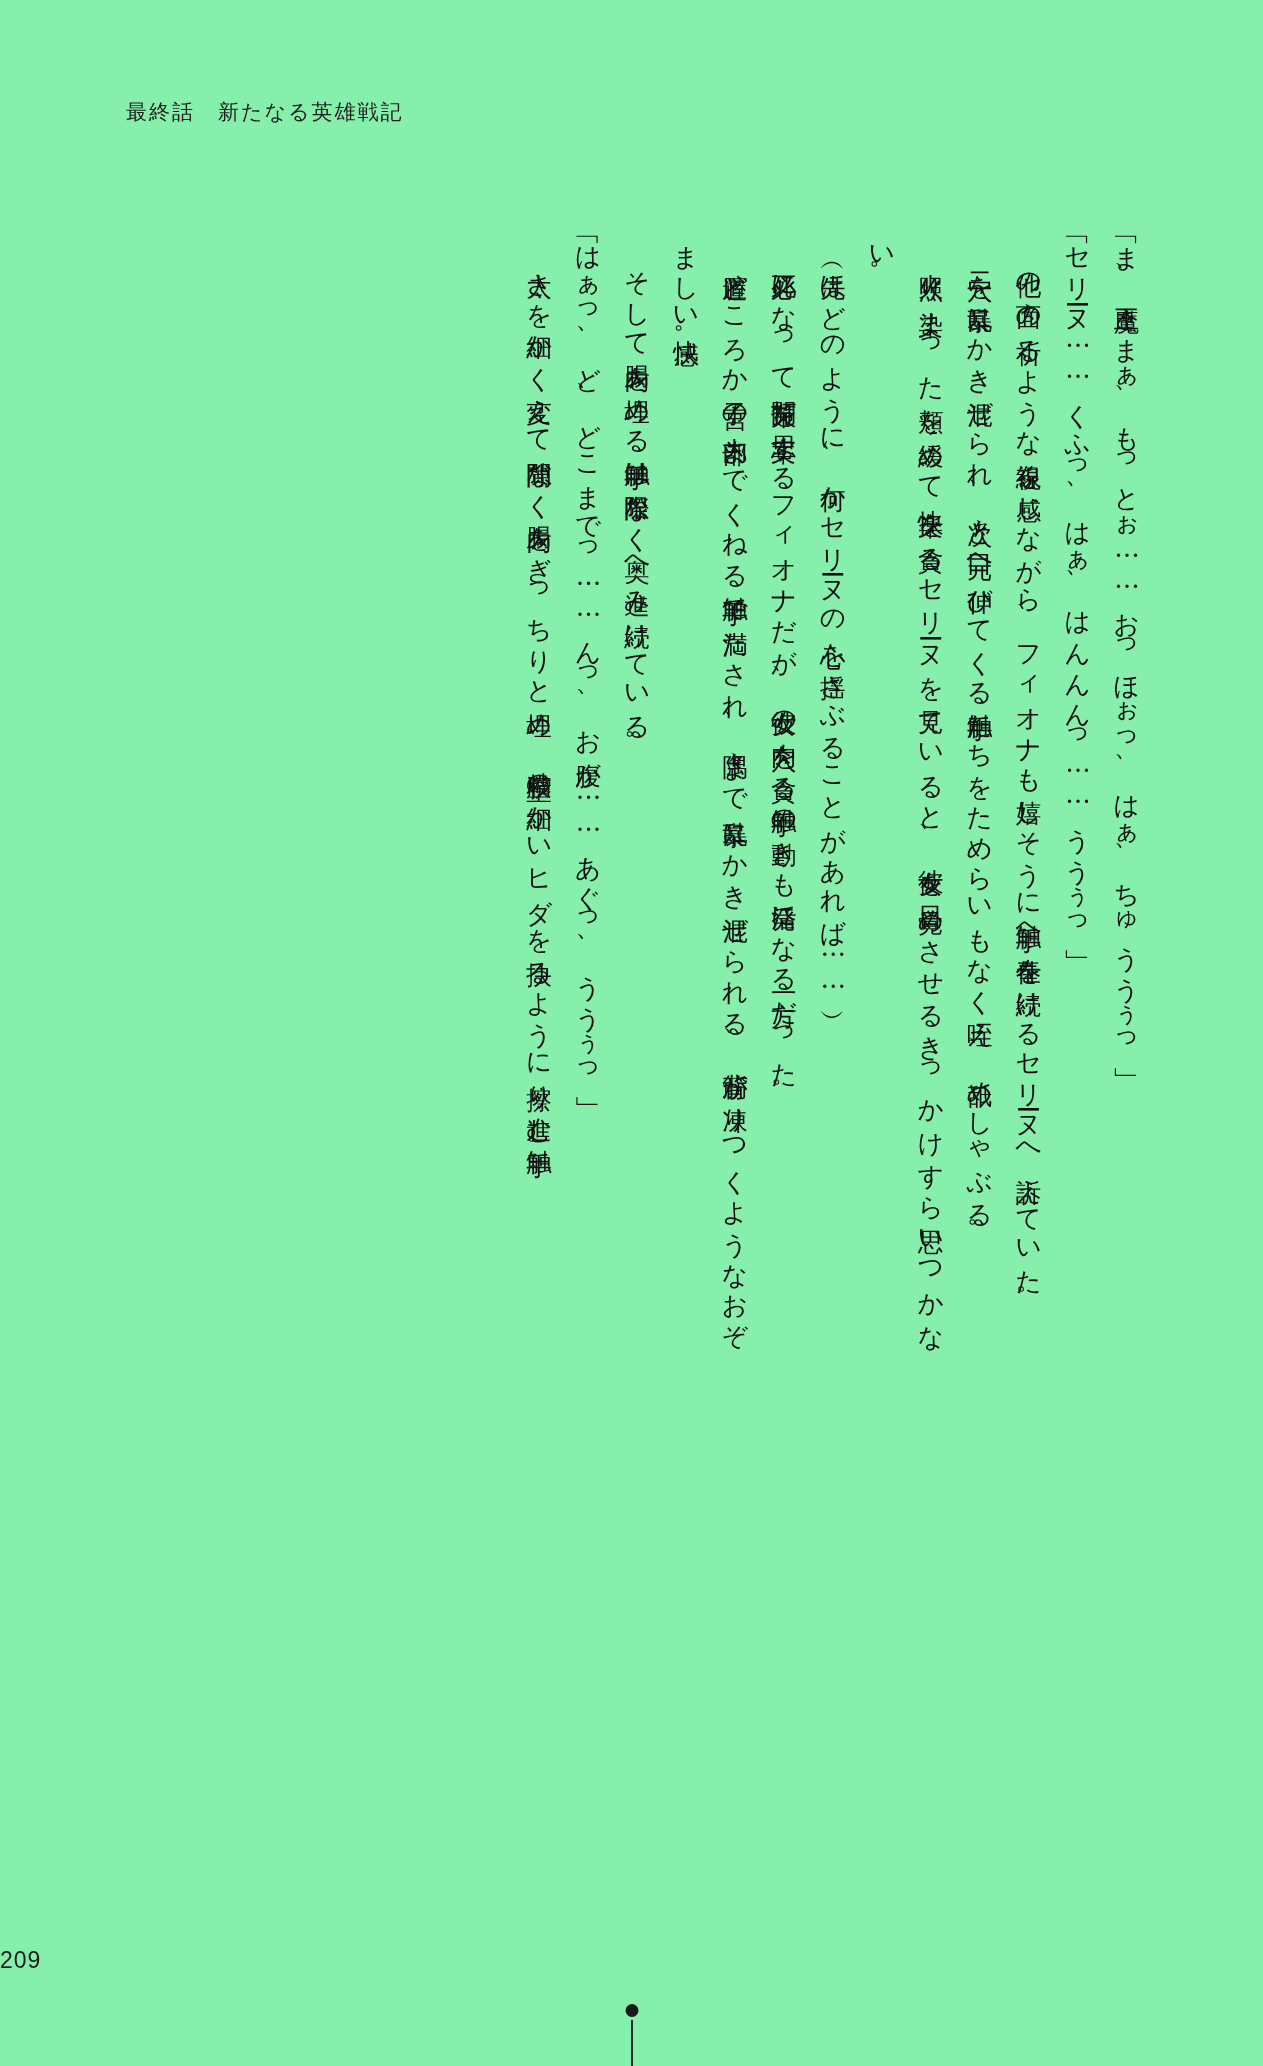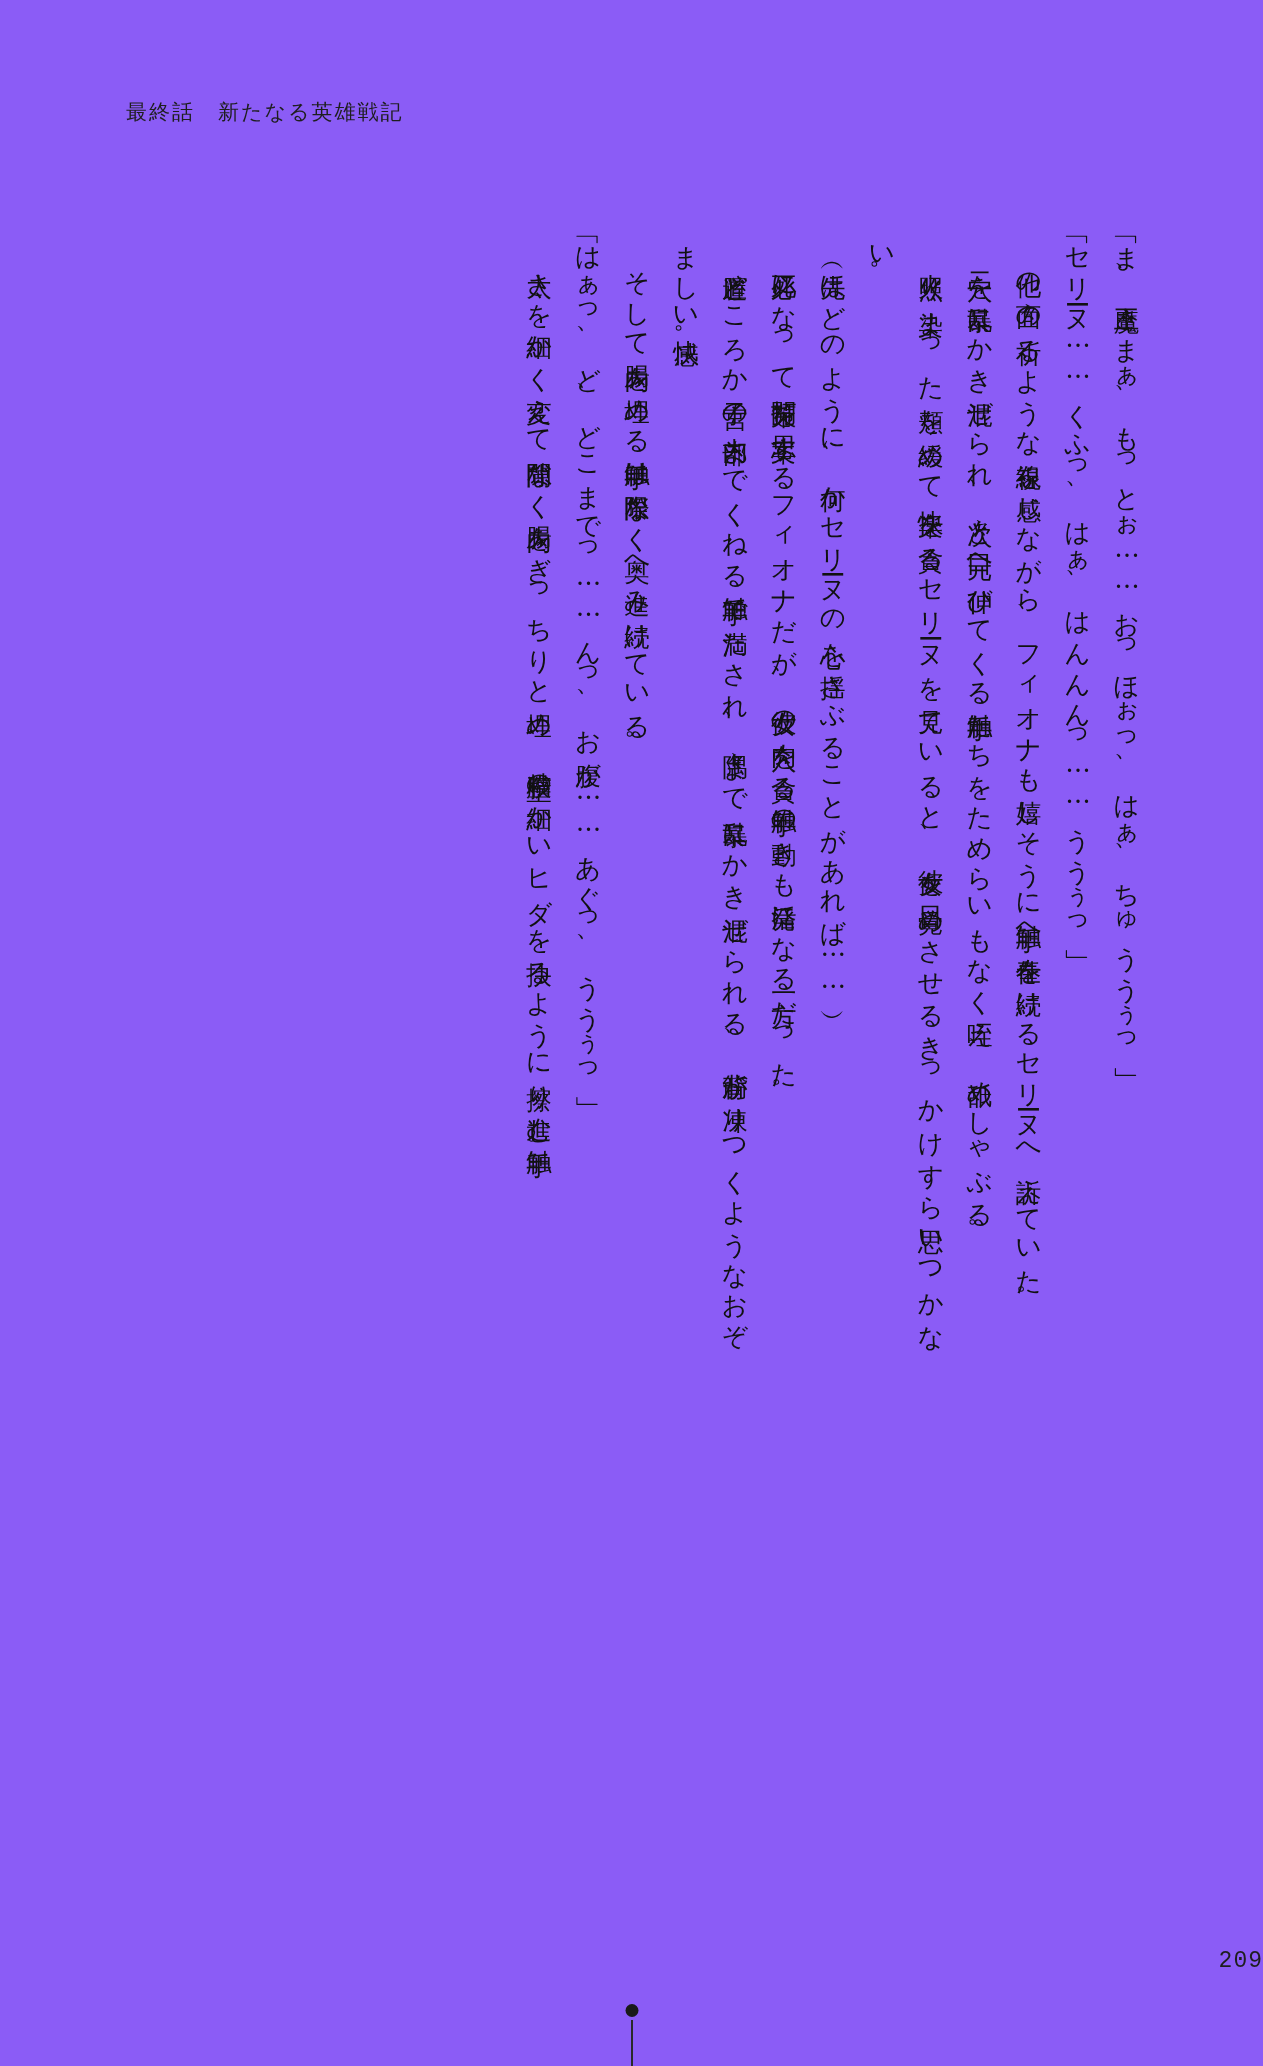--- a/index.html
+++ b/index.html
@@ -12,21 +12,21 @@
     height: 2066px;
     position: relative;
     font-family: "Liberation Serif", "DejaVu Serif", serif;
     color: #1a1a1a;
     overflow: hidden;
   }
 
   .page {
     position: absolute;
     inset: 0;
-    background: #8b5cf6;
+    background: #86efac;
   }
 
   
   .running-head {
     position: absolute;
     top: 98px;
     left: 126px;
     font-size: 21px;
     letter-spacing: 2px;
     color: #1e1e1e;
@@ -59,25 +59,25 @@
   .body-text p.indent {
     text-indent: 1em;
   }
 
   
   .page-number {
     position: absolute;
     left: 0;
     right: 0;
     bottom: 92px;
-    text-align: right;
+    text-align: left;
     font-size: 23px;
     letter-spacing: 1px;
     color: #1e1e1e;
-    font-family: Liberation Mono, monospace;
+    font-family: Liberation Sans, sans-serif;
   }
 
   
   .binding-mark {
     position: absolute;
     left: 50%;
     transform: translateX(-50%);
     bottom: 0;
     width: 26px;
     height: 62px;

